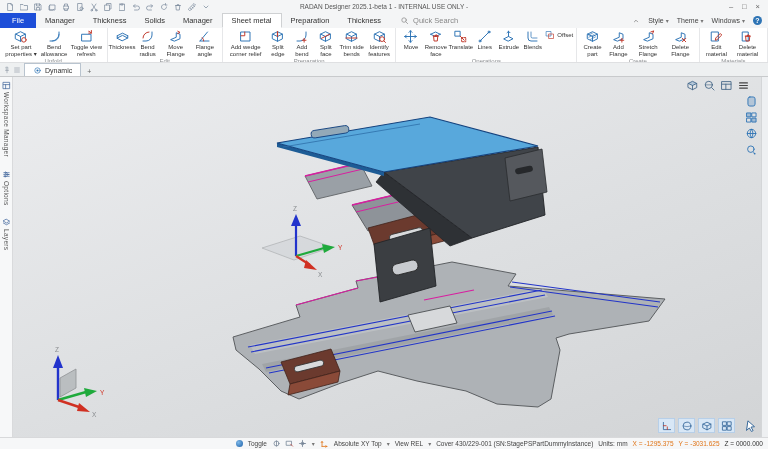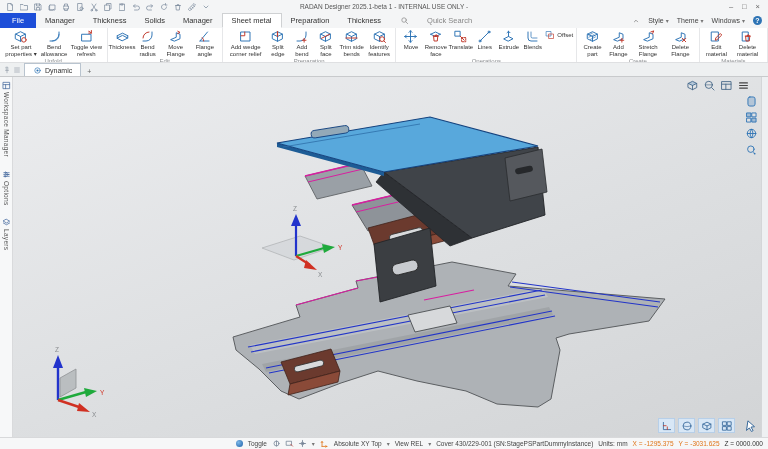--- a/index.html
+++ b/index.html
@@ -10,21 +10,21 @@
 #quickbar{display:flex;gap:4px;align-items:center;z-index:2}
 .qbi{display:inline-flex;opacity:.85}
 #title{position:absolute;left:0;right:0;text-align:center;font-size:6.5px;color:#555}
 #winbtns{margin-left:auto;display:flex;gap:9px;font-size:7.5px;color:#666;z-index:2;padding-right:3px}
 #winbtns span{cursor:default}
 
 #tabrow{position:absolute;top:13px;left:0;right:0;height:15px;background:#f4f5f6;display:flex;align-items:stretch;font-size:7.5px}
 .rtab{padding:0 9px;display:flex;align-items:center;color:#333}
 .rtab.file{background:#1d4ed8;color:#fff;padding:0 12px}
 .rtab.active{background:#fff;border:1px solid #cfd1d3;border-bottom:1px solid #fff}
-.qsearch{display:flex;align-items:center;gap:18px;color:#888;padding:0 10px}
+.qsearch{display:flex;align-items:center;gap:4px;color:#888;padding:0 10px}
 #tab-menus{margin-left:auto;display:flex;gap:8px;align-items:center;color:#444;padding-right:6px;font-size:7px}
 .menu-item{display:flex;align-items:center;gap:2px}
 .helpdot{width:9px;height:9px;border-radius:50%;background:#2e74b5;color:#fff;font-size:7px;display:flex;align-items:center;justify-content:center;font-weight:bold}
 
 #ribbon{position:absolute;top:28px;left:0;right:0;height:35px;background:#fff;border-bottom:1px solid #dfe0e2;display:flex;overflow:hidden}
 #ribbon-groups{display:flex}
 .rgroup{display:flex;flex-direction:column;border-right:1px solid #e6e7e9;padding:1px 3px 0}
 .rbtns{display:flex;flex:1;align-items:flex-start;gap:1px}
 .rbtn{display:flex;flex-direction:column;align-items:center;max-width:40px;min-width:23px;text-align:center}
 .rbtn .lbl{font-size:6px;line-height:1.12;color:#333}

